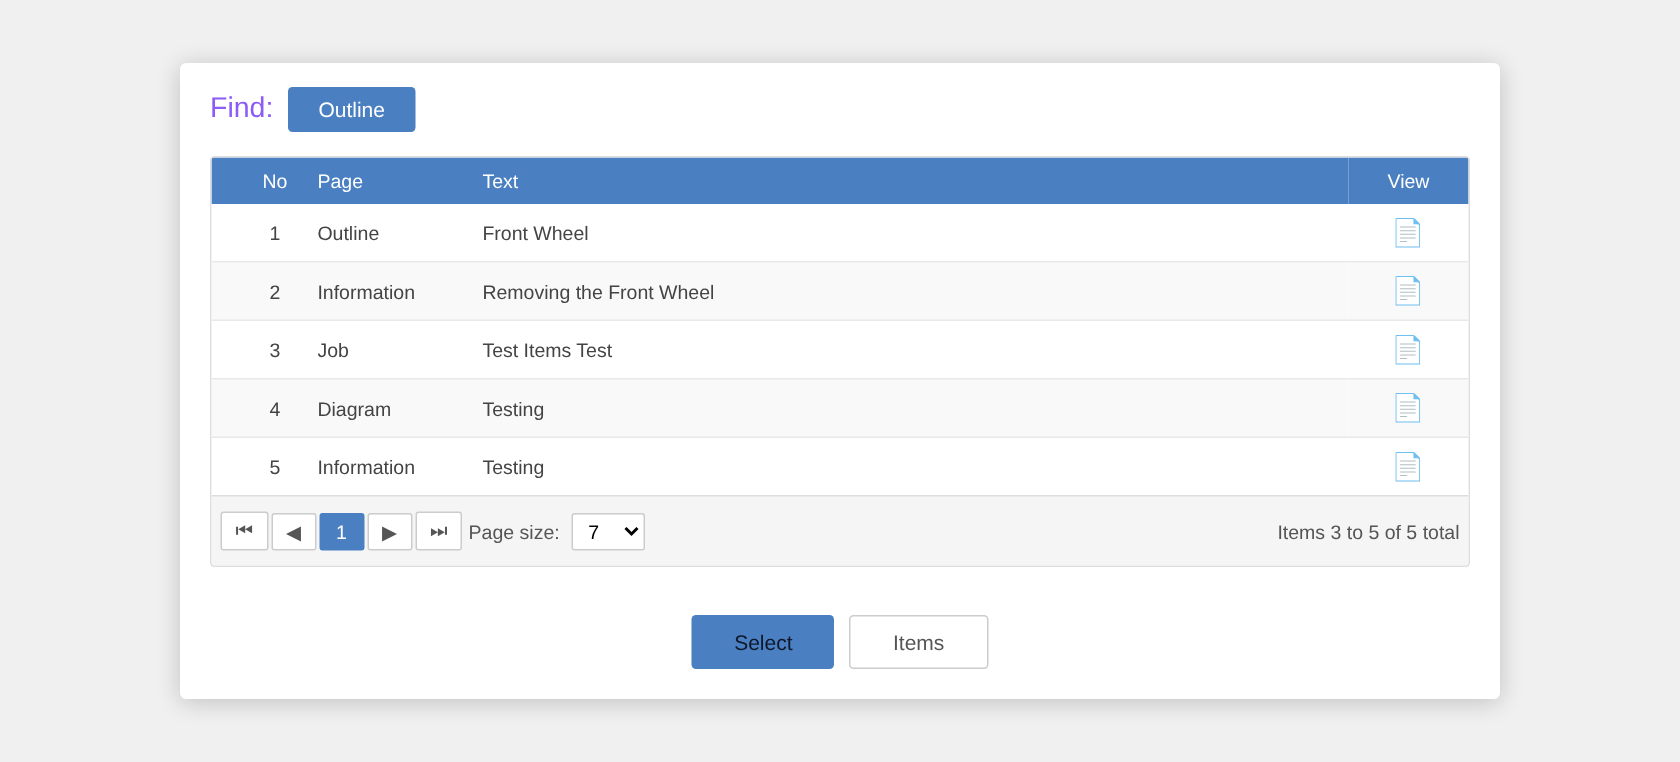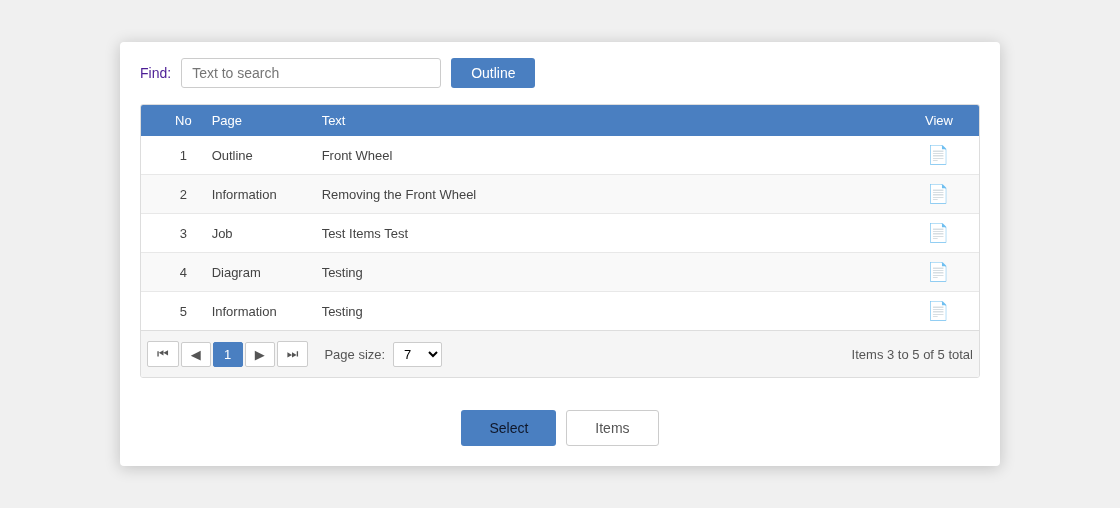--- a/index.html
+++ b/index.html
@@ -48,22 +48,22 @@
     .modal-body {
       padding: 16px 20px;
     }
     .search-row {
       display: flex;
       align-items: center;
       gap: 10px;
       margin-bottom: 16px;
     }
     .find-label {
-      color: #4c1d95;
-      font-size: 14px;
+      color: #8b5cf6;
+      font-size: 19px;
     }
     .search-input {
       width: 260px;
       padding: 6px 10px;
       border: 1px solid #ccc;
       border-radius: 3px;
       font-size: 14px;
       color: #aaa;
     }
     .search-btn {
@@ -137,21 +137,21 @@
     }
     .page-btn.active {
       background: #4a7fc1;
       color: #fff;
       border-color: #4a7fc1;
     }
     .page-size-row {
       display: flex;
       align-items: center;
       gap: 8px;
-      margin-left: 16px;
+      margin-left: 4px;
     }
     .page-size-label { color: #555; font-size: 13px; }
     .page-size-select {
       border: 1px solid #ccc;
       padding: 3px 6px;
       border-radius: 2px;
       font-size: 13px;
       background: #fff;
     }
     .pagination-left {
@@ -188,21 +188,20 @@
     }
   </style>
 </head>
 <body>
 
 <div class="modal">
 
   <div class="modal-body">
     <div class="search-row">
       <span class="find-label">Find:</span>
-      <input class="search-input" type="text" placeholder="Text to search" style="">
       <button class="search-btn">Outline</button>
     </div>
 
     <div class="table-container">
       <table>
         <thead>
           <tr>
             <th class="td-no center">No</th>
             <th class="td-type">Page</th>
             <th>Text</th>

